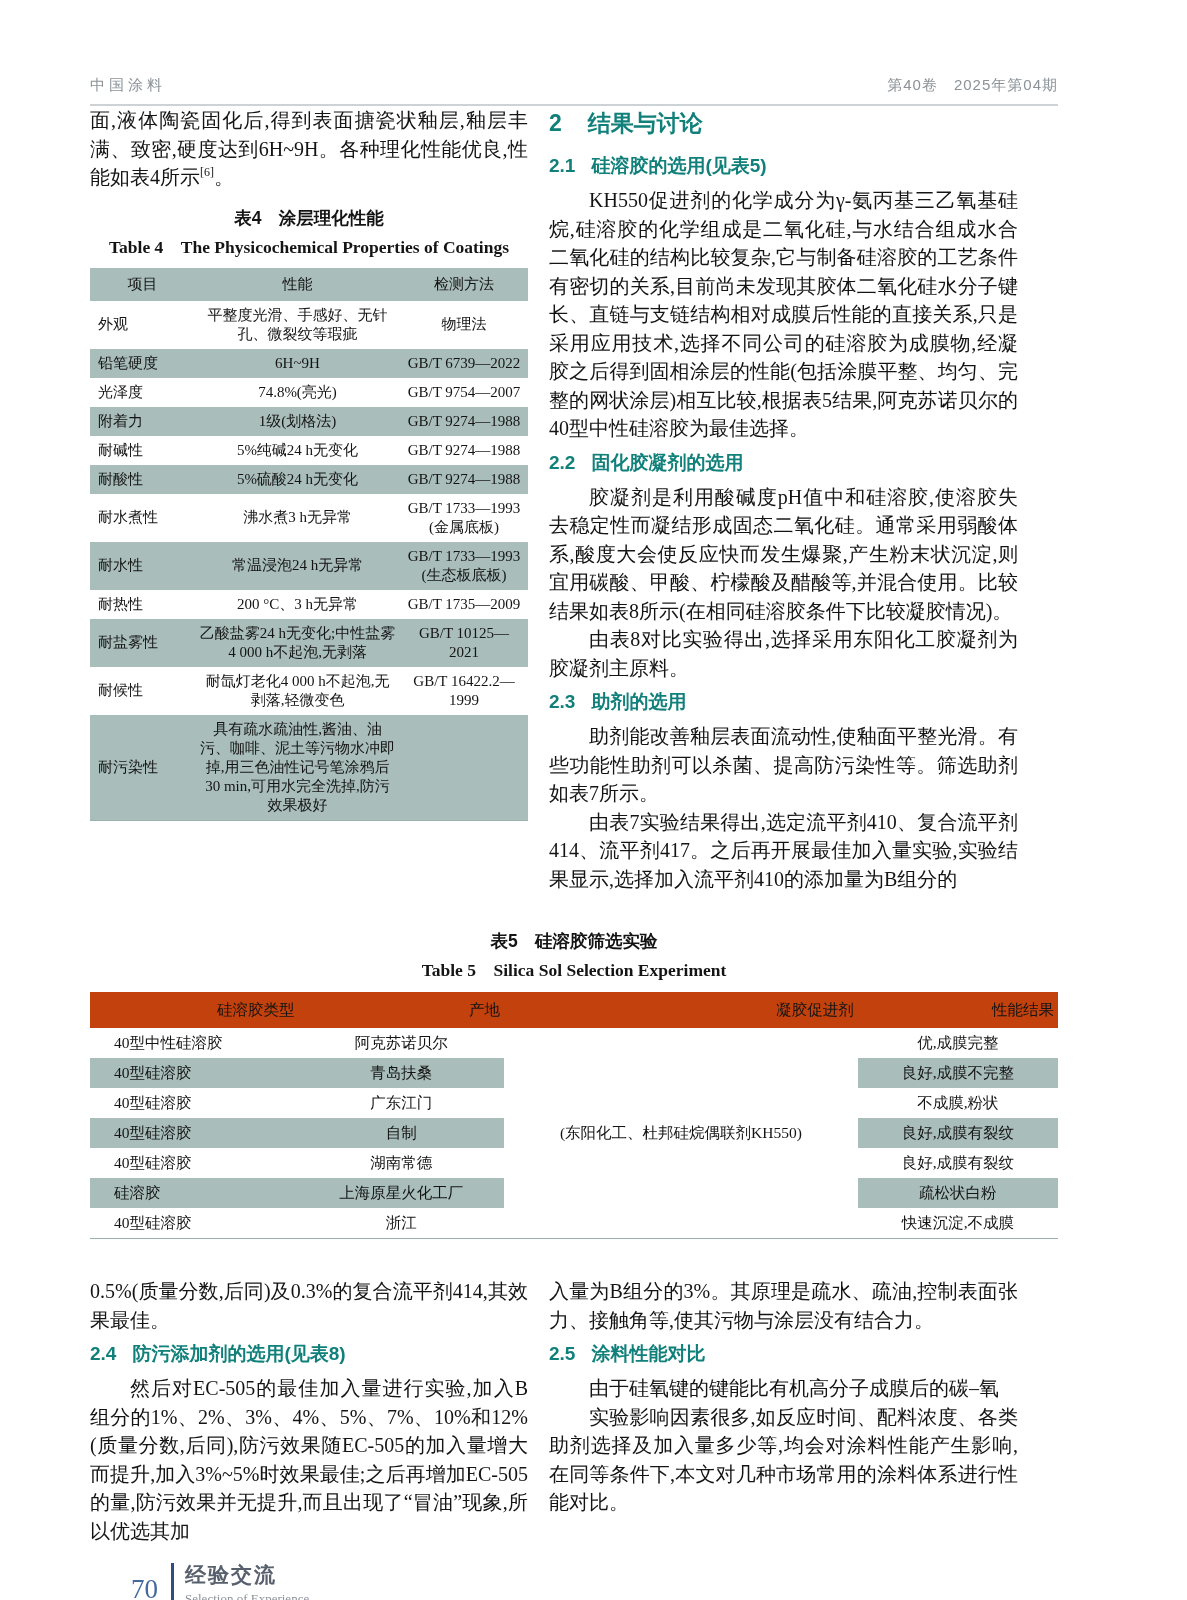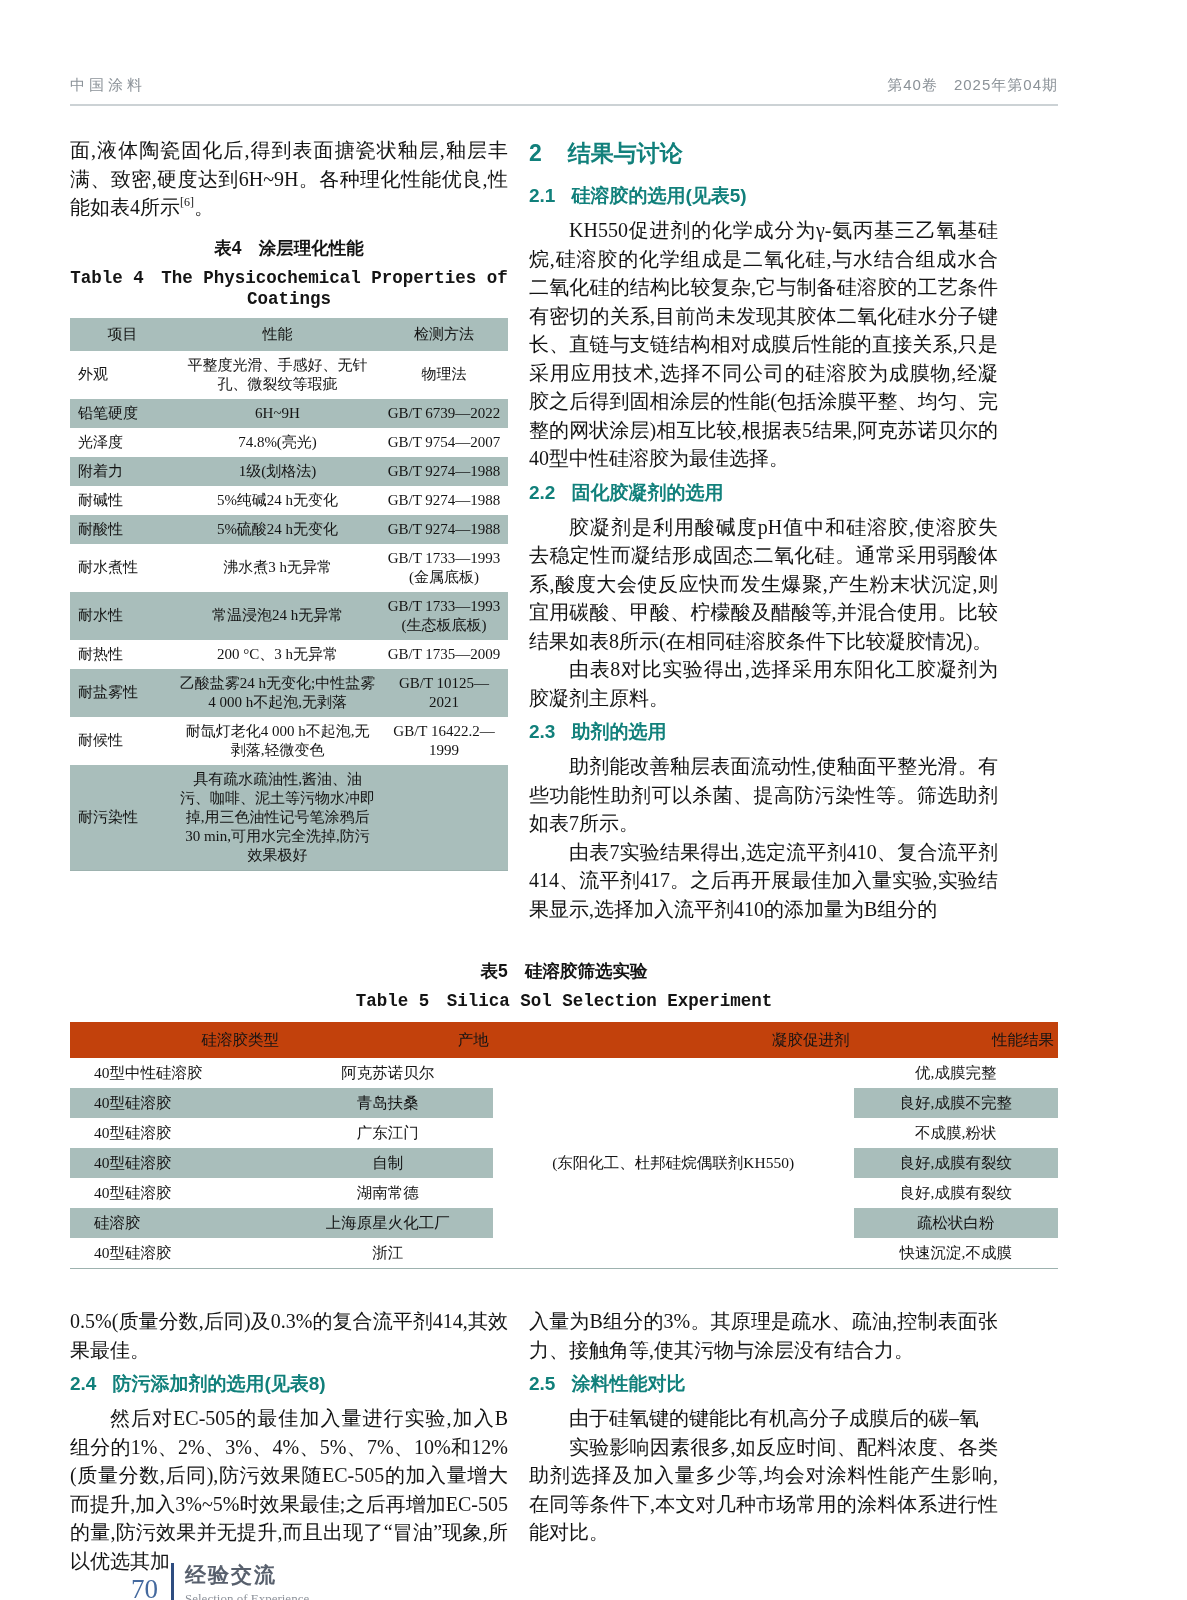--- a/index.html
+++ b/index.html
@@ -2,35 +2,35 @@
 <html lang="zh"><head>
 <meta charset="utf-8">
 <style>
   * { margin:0; padding:0; box-sizing:border-box; }
   html,body { background:#ffffff; }
   .page {
     position:relative; width:1187px; height:1600px; overflow:hidden;
     background:#ffffff; color:#141414;
     font-family:"Liberation Serif","DejaVu Serif",serif;
   }
-  .content { padding:76px 129px 0 70px; }
+  .content { padding:76px 129px 0 90px; }
 
   
   .page-header {
     display:flex; justify-content:space-between; align-items:flex-end;
     font-family:"Liberation Sans","DejaVu Sans",sans-serif;
     font-size:15px; color:#8b9298; padding-bottom:9px;
     border-bottom:2px solid #ccd2d5;
   }
   .journal-name { letter-spacing:4px; }
   .issue-info  { letter-spacing:1px; }
 
   
   .cols { display:grid; grid-template-columns:438px 469px; column-gap:21px; }
-  .top-cols { margin-top:30px; }
+  .top-cols { }
   .bottom-cols { margin-top:38px; }
 
   
   p.body { font-size:20px; line-height:28.5px; text-align:justify; color:#141414; }
   p.indent { text-indent:2em; }
   sup.ref { font-size:12px; vertical-align:super; line-height:0; }
 
   
   h2.sec1 {
     font-family:"Liberation Sans","DejaVu Sans",sans-serif;
@@ -43,21 +43,21 @@
   }
   h3.sec2 .h-num { margin-right:16px; }
 
   
   .tbl-cap { text-align:center; }
   .tbl-cap .cap-cn {
     font-family:"Liberation Sans","DejaVu Sans",sans-serif;
     font-weight:bold; font-size:17.5px; margin-bottom:5px;
   }
   .tbl-cap .cap-en {
-    font-family:Liberation Mono, monospace;
+    font-family:Liberation Serif, serif;
     font-weight:bold; font-size:17.5px;
   }
   .cap4 { margin:14px 0 9px; }
   .cap5 { margin:36px 0 10px; }
 
   
   table { border-collapse:collapse; width:100%; }
   th { font-weight:normal; }
 
   table.t4 { font-size:15px; line-height:19px; border-bottom:1.5px solid #9db2af; table-layout:fixed; }

